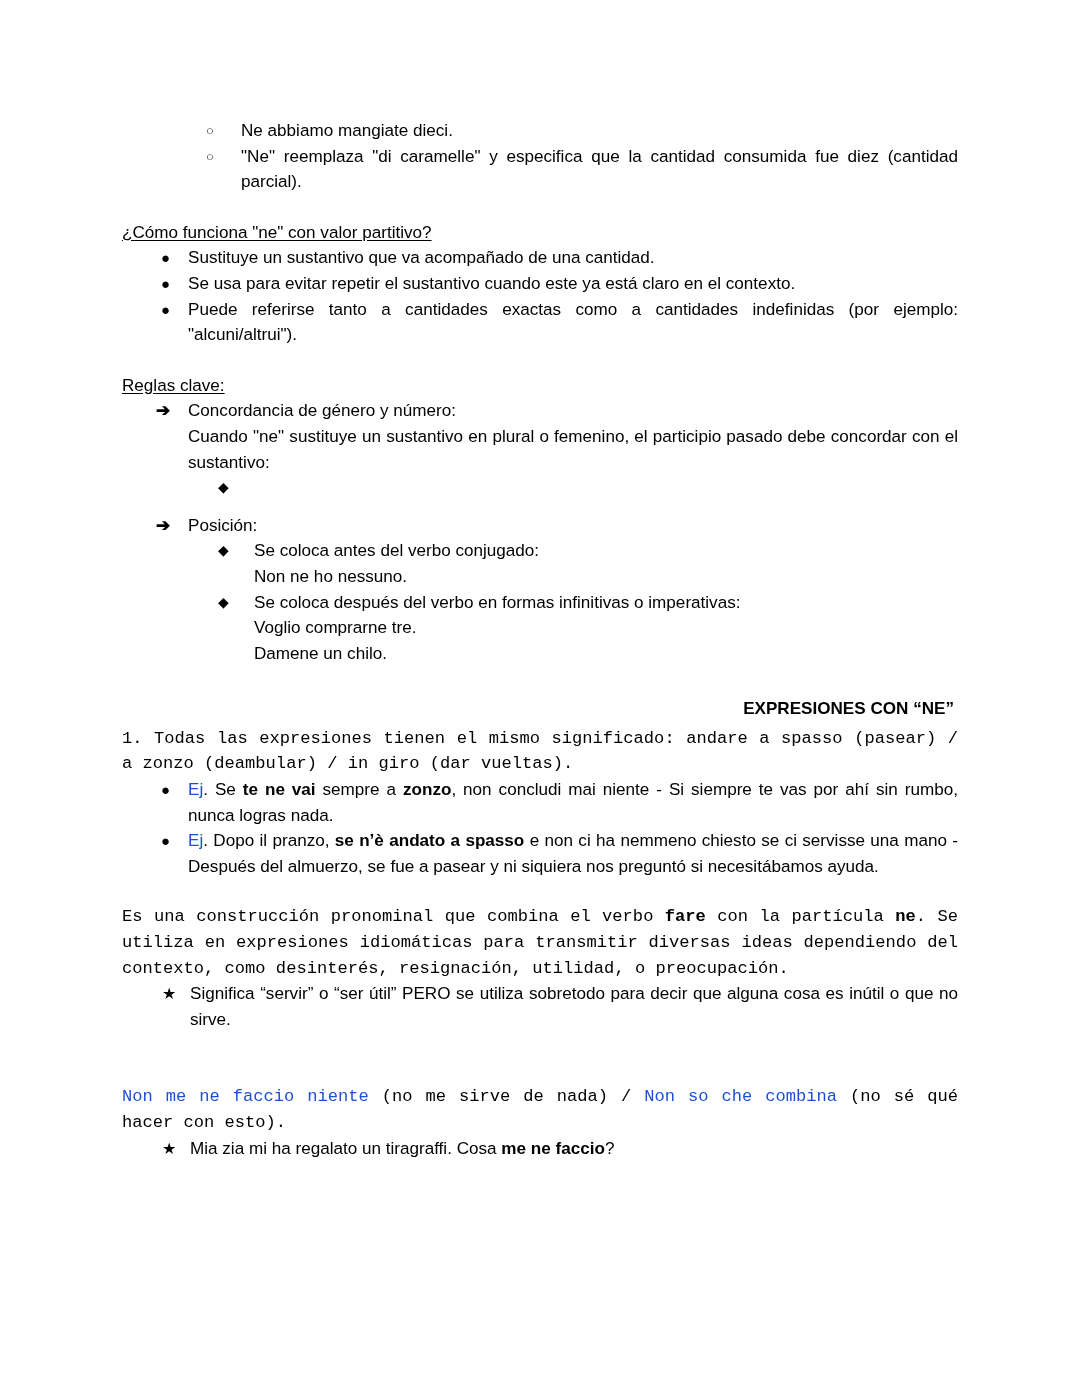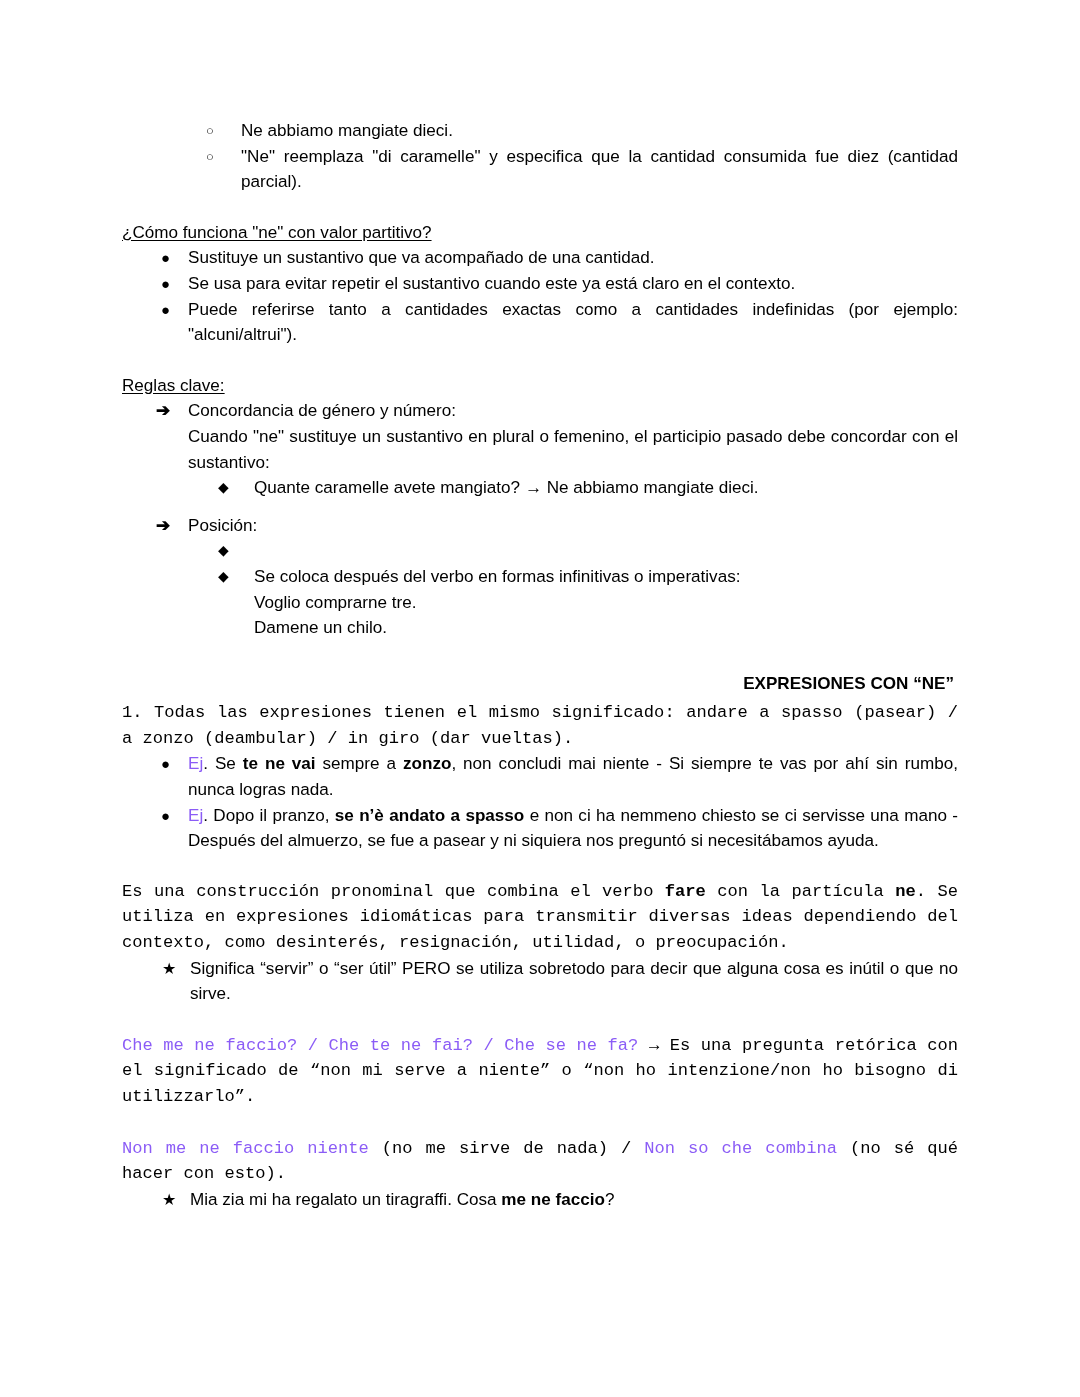--- a/index.html
+++ b/index.html
@@ -88,21 +88,21 @@
   .lvlstar > .bullet { width: 28px; font-size: 16px; }
 
   
   .arrow-cont {
     padding-left: 66px;
     text-align: justify;
     text-justify: inter-word;
   }
 
   b, .b { font-weight: bold; }
-  .blue { color: #8b5cf6; }
+  .blue { color: #1d4ed8; }
 </style>
 </head>
 <body>
 
 <div class="page">
   <div class="doc">
 
     <div>
       <div class="row lvl2">
         <span class="bullet">○</span>
@@ -137,34 +137,37 @@
     <div class="heading-underline">Reglas clave:</div>
 
     <div>
       <div class="row lvlarrow">
         <span class="bullet">➔</span>
         <span class="body nojust">Concordancia de género y número:</span>
       </div>
       <div class="arrow-cont">Cuando "ne" sustituye un sustantivo en plural o femenino, el participio pasado debe concordar con el sustantivo:</div>
       <div class="row lvldia">
         <span class="bullet">◆</span>
-        <span class="body nojust">Quante caramelle avete mangiato? → Ne abbiamo mangiate dieci.</span>
       </div>
     </div>
 
     <div class="spacer-sm"></div>
 
     <div>
       <div class="row lvlarrow">
         <span class="bullet">➔</span>
         <span class="body nojust">Posición:</span>
       </div>
 
       <div class="row lvldia">
         <span class="bullet">◆</span>
+        <span class="body nojust">
+          <span>Se coloca antes del verbo conjugado:</span><br>
+          <span>Non ne ho nessuno.</span>
+        </span>
       </div>
 
       <div class="row lvldia">
         <span class="bullet">◆</span>
         <span class="body nojust">
           <span>Se coloca después del verbo en formas infinitivas o imperativas:</span><br>
           <span>Voglio comprarne tre.</span><br>
           <span>Damene un chilo.</span>
         </span>
       </div>
@@ -189,21 +192,20 @@
 
     <div class="para"><span>Es una construcción pronominal que combina el verbo </span><b>fare</b><span> con la partícula </span><b>ne</b><span>. Se utiliza en expresiones idiomáticas para transmitir diversas ideas dependiendo del contexto, como desinterés, resignación, utilidad, o preocupación.</span></div>
 
     <div class="row lvlstar">
       <span class="bullet">★</span>
       <span class="body">Significa “servir” o “ser útil” PERO se utiliza sobretodo para decir que alguna cosa es inútil o que no sirve.</span>
     </div>
 
     <div class="spacer-lg"></div>
 
-    <div class="para"><span class="blue">Che me ne faccio? / Che te ne fai? / Che se ne fa?</span><span> → Es una pregunta retórica con el significado de “non mi serve a niente” o “non ho intenzione/non ho bisogno di utilizzarlo”.</span></div>
 
     <div class="spacer-lg"></div>
 
     <div class="para"><span class="blue">Non me ne faccio niente</span><span> (no me sirve de nada) / </span><span class="blue">Non so che combina</span><span> (no sé qué hacer con esto).</span></div>
 
     <div class="row lvlstar">
       <span class="bullet">★</span>
       <span class="body nojust"><span>Mia zia mi ha regalato un tiragraffi. Cosa </span><b>me ne faccio</b><span>?</span></span>
     </div>
 

